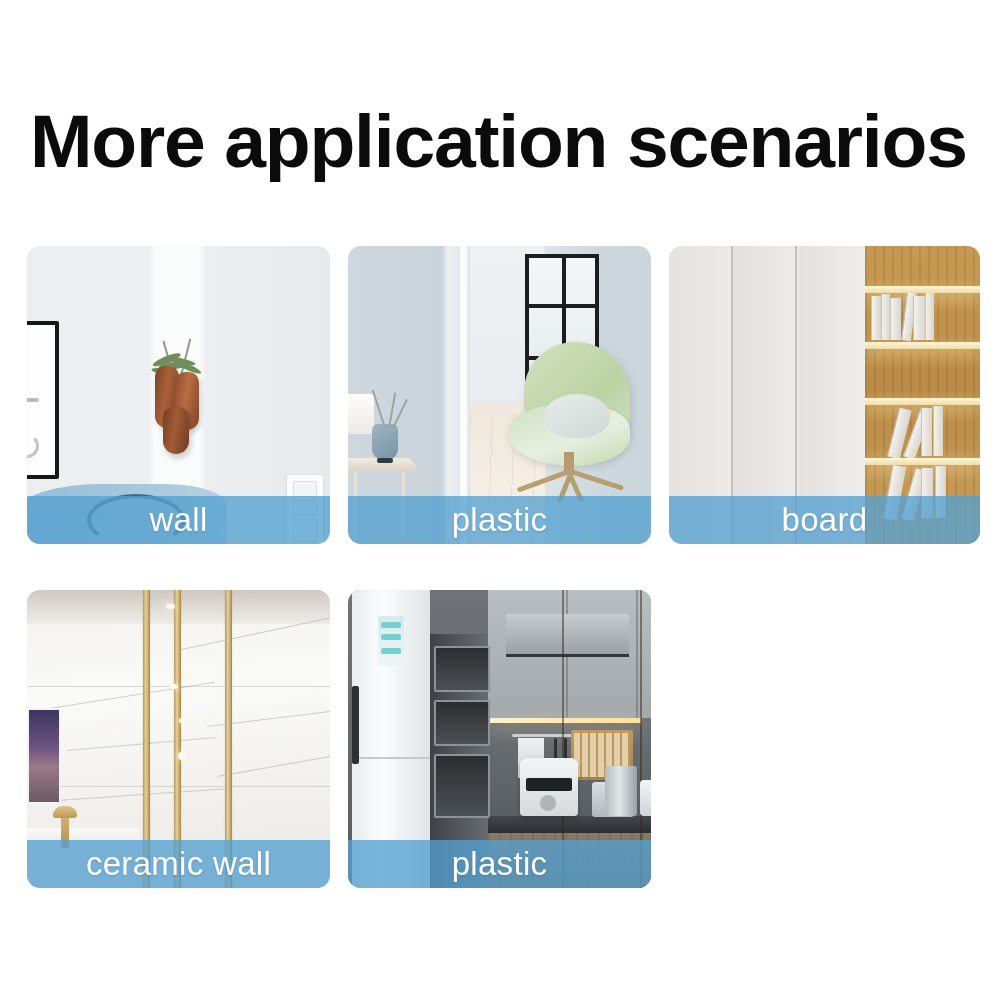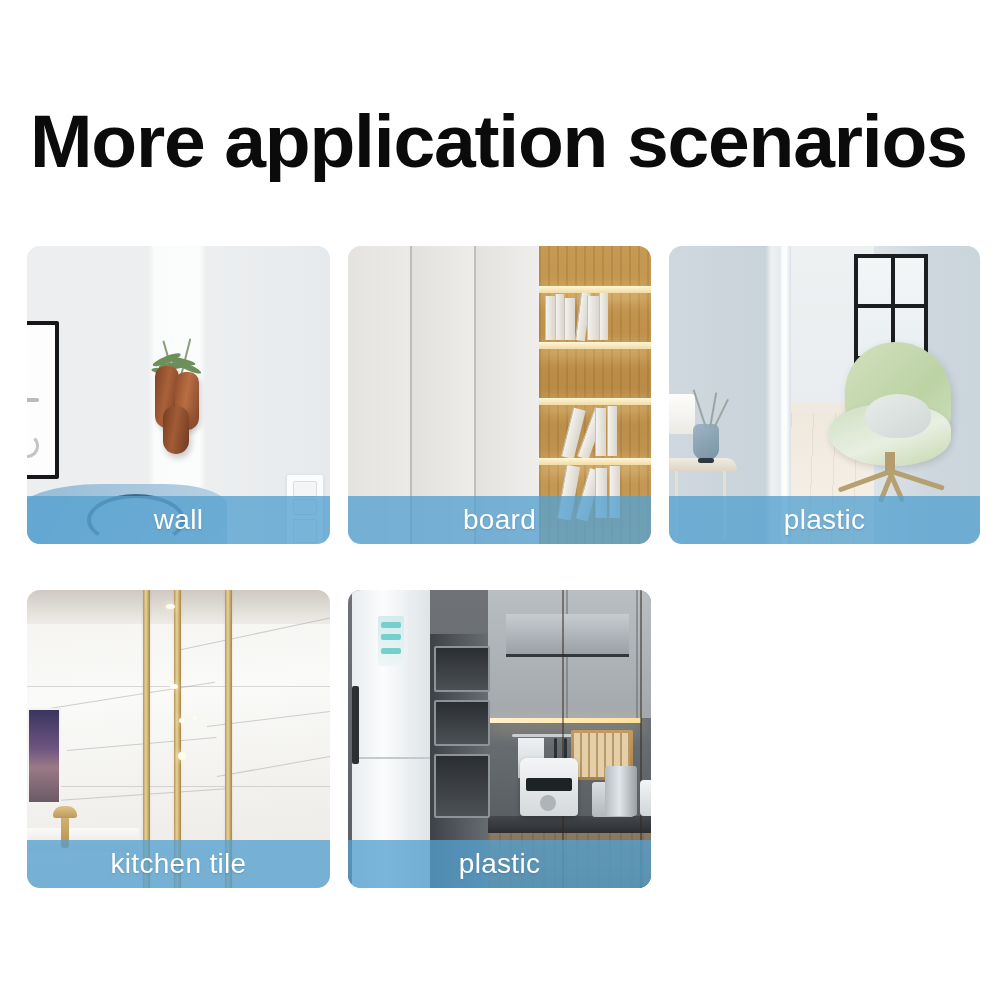--- a/index.html
+++ b/index.html
@@ -26,21 +26,21 @@
     background:#e9ecee;box-shadow:0 0 0 0 rgba(0,0,0,0);
   }
   .scene{position:absolute;inset:0;overflow:hidden;}
   .label-bar{
     position:absolute;left:0;right:0;bottom:0;height:48px;
     background:rgba(84,160,208,0.78);
     display:flex;align-items:center;justify-content:center;
     z-index:40;
   }
   .label-text{
-    color:#ffffff;font-size:28px;line-height:30px;font-weight:400;
+    color:#ffffff;font-size:33px;line-height:30px;font-weight:400;
     letter-spacing:0.3px;text-shadow:0 1px 2px rgba(30,70,100,.25);
     white-space:nowrap;
   }
 
   
   .t1-bg{position:absolute;inset:0;background:
       linear-gradient(90deg,#eceeef 0%,#eceeef 40%,#fafbfb 42%,#fbfcfc 57%,#eceef0 59%,#e7eaec 100%);}
   .t1-frame{position:absolute;left:-16px;top:75px;width:40px;height:150px;
       background:#fdfdfd;border:4px solid #15171a;border-radius:2px;}
   .t1-frame-t1{position:absolute;left:-10px;top:152px;width:22px;height:4px;background:#b9bcbf;border-radius:2px;}
@@ -227,20 +227,50 @@
           <i style="top:44px;height:22px;"></i>
         </div>
     </div>
     <div class="label-bar">
       <span class="label-text">wall</span>
     </div>
   </div>
 
   <div class="tile">
     <div class="scene">
+      <div class="t2-bg"></div>
+      <div class="t2-room"></div>
+      <div class="t2-floor"></div>
+      <div class="t2-wallR"></div>
+      <div class="t2-window"></div>
+      <div class="t2-doorgap"></div>
+      <div class="t2-chair-back"></div>
+      <div class="t2-chair-seat"></div>
+      <div class="t2-cushion"></div>
+      <div class="t2-chair-post"></div>
+      <div class="t2-leg" style="transform:rotate(18deg);"></div>
+      <div class="t2-leg" style="transform:rotate(160deg);left:224px;"></div>
+      <div class="t2-leg" style="transform:rotate(66deg);width:34px;"></div>
+      <div class="t2-leg" style="transform:rotate(112deg);width:34px;left:224px;"></div>
+      <div class="t2-lamp"></div>
+      <div class="t2-table"></div>
+      <div class="t2-table-leg" style="left:6px;top:225px;height:70px;"></div>
+      <div class="t2-table-leg" style="left:54px;top:225px;height:70px;"></div>
+      <div class="t2-branch" style="left:36px;top:142px;height:40px;transform:rotate(-18deg);"></div>
+      <div class="t2-branch" style="left:40px;top:146px;height:36px;transform:rotate(10deg);"></div>
+      <div class="t2-branch" style="left:44px;top:150px;height:32px;transform:rotate(26deg);"></div>
+      <div class="t2-vase"></div>
+    </div>
+    <div class="label-bar">
+      <span class="label-text">plastic</span>
+    </div>
+  </div>
+
+  <div class="tile">
+    <div class="scene">
       <div class="t3-panels"></div>
       <div class="t3-seam" style="left:62px;"></div>
       <div class="t3-seam" style="left:126px;"></div>
       <div class="t3-shelf-wrap">
         <div class="t3-shelf" style="top:40px;"></div>
         <div class="t3-book" style="left:6px;top:50px;bottom:auto;height:44px;width:9px;"></div>
         <div class="t3-book" style="left:16px;top:48px;bottom:auto;height:46px;width:8px;"></div>
         <div class="t3-book" style="left:25px;top:52px;bottom:auto;height:42px;width:10px;"></div>
         <div class="t3-book lean" style="left:36px;top:46px;bottom:auto;height:48px;width:9px;transform:rotate(7deg);"></div>
         <div class="t3-book" style="left:48px;top:50px;bottom:auto;height:44px;width:11px;"></div>
@@ -258,50 +288,20 @@
         <div class="t3-book" style="left:70px;top:220px;bottom:auto;height:52px;width:10px;"></div>
       </div>
     </div>
     <div class="label-bar">
       <span class="label-text">board</span>
     </div>
   </div>
 
   <div class="tile">
     <div class="scene">
-      <div class="t2-bg"></div>
-      <div class="t2-room"></div>
-      <div class="t2-floor"></div>
-      <div class="t2-wallR"></div>
-      <div class="t2-window"></div>
-      <div class="t2-doorgap"></div>
-      <div class="t2-chair-back"></div>
-      <div class="t2-chair-seat"></div>
-      <div class="t2-cushion"></div>
-      <div class="t2-chair-post"></div>
-      <div class="t2-leg" style="transform:rotate(18deg);"></div>
-      <div class="t2-leg" style="transform:rotate(160deg);left:224px;"></div>
-      <div class="t2-leg" style="transform:rotate(66deg);width:34px;"></div>
-      <div class="t2-leg" style="transform:rotate(112deg);width:34px;left:224px;"></div>
-      <div class="t2-lamp"></div>
-      <div class="t2-table"></div>
-      <div class="t2-table-leg" style="left:6px;top:225px;height:70px;"></div>
-      <div class="t2-table-leg" style="left:54px;top:225px;height:70px;"></div>
-      <div class="t2-branch" style="left:36px;top:142px;height:40px;transform:rotate(-18deg);"></div>
-      <div class="t2-branch" style="left:40px;top:146px;height:36px;transform:rotate(10deg);"></div>
-      <div class="t2-branch" style="left:44px;top:150px;height:32px;transform:rotate(26deg);"></div>
-      <div class="t2-vase"></div>
-    </div>
-    <div class="label-bar">
-      <span class="label-text">plastic</span>
-    </div>
-  </div>
-
-  <div class="tile">
-    <div class="scene">
       <div class="t4-bg"></div>
       <div class="t4-ceil"></div>
       <div class="t4-grout" style="top:96px;"></div>
       <div class="t4-grout" style="top:196px;"></div>
       <div class="t4-vein" style="left:10px;top:120px;width:180px;transform:rotate(-9deg);"></div>
       <div class="t4-vein" style="left:40px;top:160px;width:150px;transform:rotate(-5deg);"></div>
       <div class="t4-vein" style="left:150px;top:60px;width:160px;transform:rotate(-12deg);"></div>
       <div class="t4-vein" style="left:180px;top:136px;width:130px;transform:rotate(-7deg);"></div>
       <div class="t4-vein" style="left:30px;top:210px;width:170px;transform:rotate(-4deg);"></div>
       <div class="t4-vein" style="left:190px;top:186px;width:120px;transform:rotate(-10deg);"></div>
@@ -312,21 +312,21 @@
       <div class="t4-dot" style="left:139px;top:14px;width:9px;height:5px;"></div>
       <div class="t4-dot" style="left:143px;top:94px;width:8px;height:5px;"></div>
       <div class="t4-dot" style="left:152px;top:128px;width:5px;height:5px;"></div>
       <div class="t4-dot" style="left:166px;top:126px;width:4px;height:4px;"></div>
       <div class="t4-dot" style="left:151px;top:162px;width:8px;height:8px;"></div>
       <div class="t4-counter"></div>
       <div style="position:absolute;left:34px;bottom:40px;width:8px;height:38px;background:linear-gradient(180deg,#d8b87a,#b3914f);border-radius:3px;"></div>
       <div style="position:absolute;left:26px;bottom:70px;width:24px;height:12px;background:linear-gradient(180deg,#e0c289,#bb9a58);border-radius:10px 10px 3px 3px;"></div>
     </div>
     <div class="label-bar">
-      <span class="label-text">kitchen tile</span>
+      <span class="label-text">ceramic wall</span>
     </div>
   </div>
 
 
   <div class="tile">
     <div class="scene">
       <div class="t6-bg"></div>
       <div class="t6-upper"></div>
       <div class="t6-upper-seam" style="left:218px;height:128px;"></div>
       <div class="t6-upper-seam" style="left:288px;height:128px;"></div>

